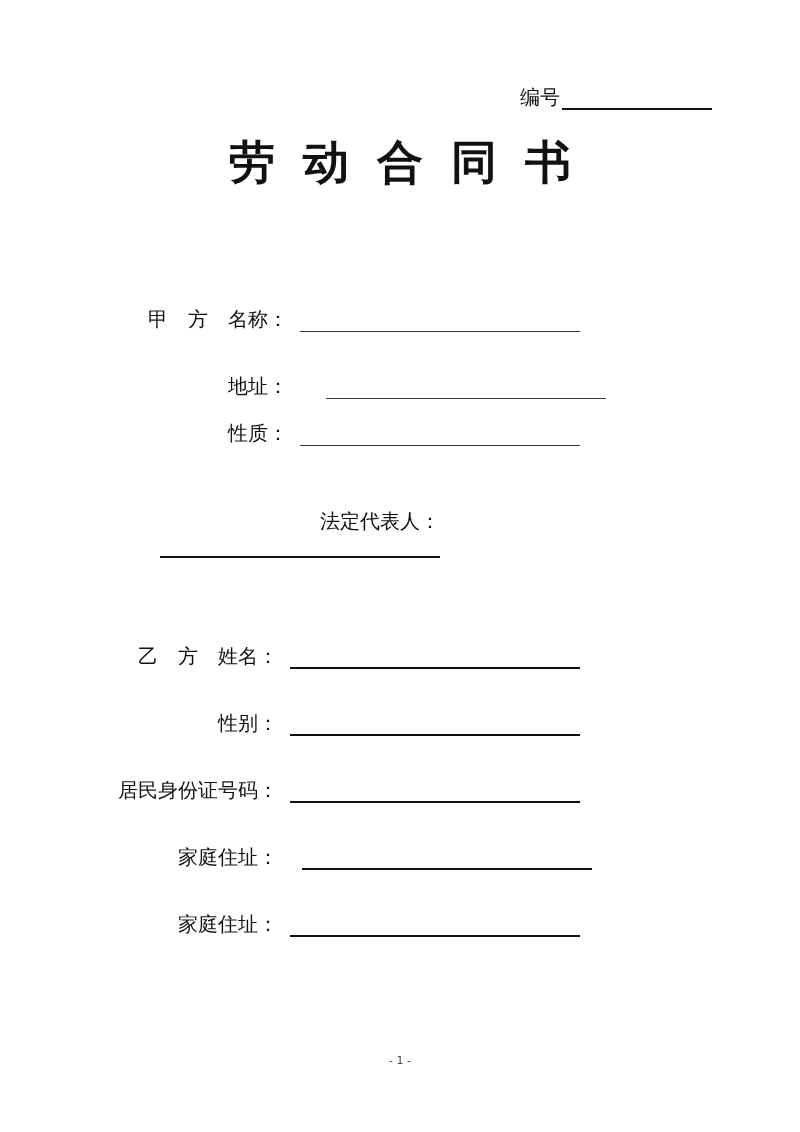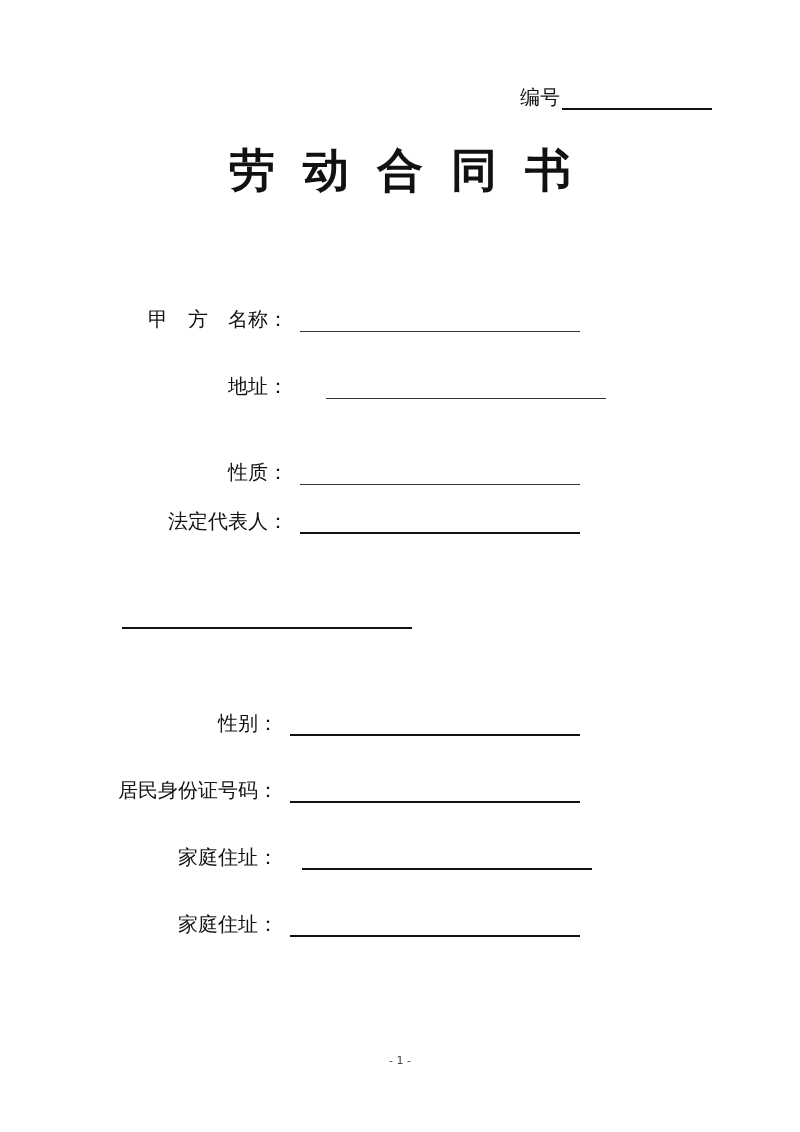--- a/index.html
+++ b/index.html
@@ -9,21 +9,21 @@
   }
   .page { position: absolute; inset: 0; }
   .serial {
     position: absolute; left: 520px; top: 84px; font-size: 20px; line-height: 26px;
     display: flex; align-items: flex-end;
   }
   .serial .line {
     display: inline-block; width: 150px; border-bottom: 2px solid #111; height: 24px; margin-left: 2px;
   }
   .title {
-    position: absolute; left: 0; right: 0; top: 140px; text-align: center;
+    position: absolute; left: 0; right: 0; top: 132px; text-align: center;
     font-family: "DejaVu Serif", "Liberation Serif", serif;
     font-size: 46px; font-weight: bold; letter-spacing: 28px; line-height: 60px;
     padding-left: 28px;
   }
   .row {
     position: absolute; display: flex; align-items: flex-end; font-size: 20px; line-height: 26px;
   }
   .label { text-align: right; white-space: pre; margin-top: 38px; }
   .field {
     display: inline-block; height: 22px; margin-left: 12px;
@@ -47,30 +47,31 @@
   <div class="title">劳动合同书</div>
 
   <div class="row" style="left:140px; top:268px;">
     <span class="label" style="width:148px;">甲　方　名称：</span>
     <span class="field thin" style="width:280px;"></span>
   </div>
   <div class="row" style="left:140px; top:335px;gap:26px;">
     <span class="label" style="width:148px;">地址：</span>
     <span class="field thin" style="width:280px;"></span>
   </div>
-  <div class="row" style="left:140px; top:421px;">
+  <div class="row" style="left:140px; top:382px;">
     <span class="label" style="width:148px;">性质：</span>
     <span class="field thin" style="width:280px;"></span>
   </div>
-  <div class="row" style="left:140px; top:470px;">
+  <div class="row" style="left:148px; top:470px;flex-direction:column;">
     <span class="label" style="width:148px;">法定代表人：</span>
     <span class="field thick" style="width:280px;"></span>
   </div>
 
   <div class="row" style="left:110px; top:605px;">
+    <span class="label" style="width:168px;">乙　方　姓名：</span>
     <span class="field thick" style="width:290px;"></span>
   </div>
   <div class="row" style="left:110px; top:672px;">
     <span class="label" style="width:168px;">性别：</span>
     <span class="field thick" style="width:290px;"></span>
   </div>
   <div class="row" style="left:110px; top:739px;">
     <span class="label" style="width:168px;">居民身份证号码：</span>
     <span class="field thick" style="width:290px;"></span>
   </div>

